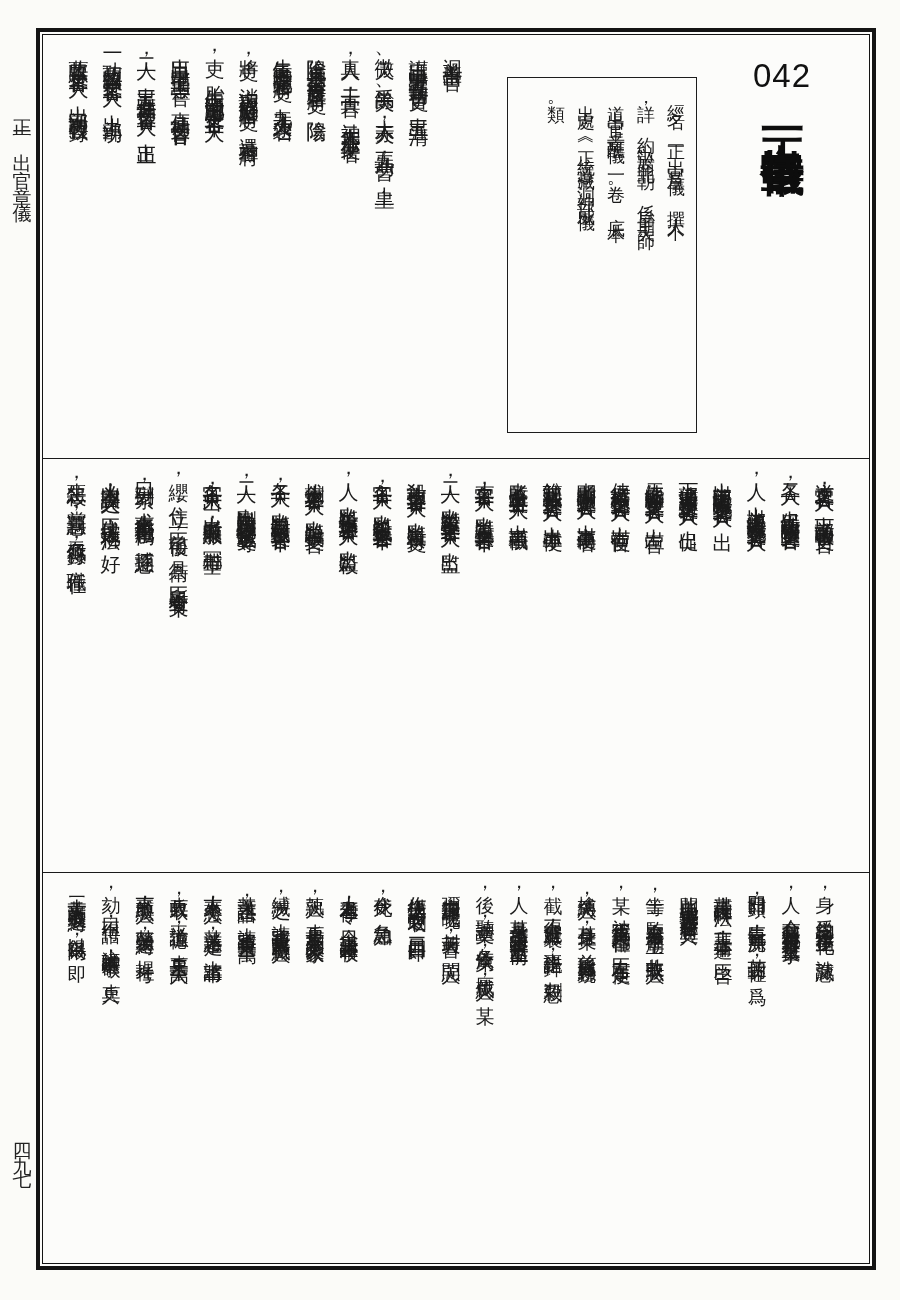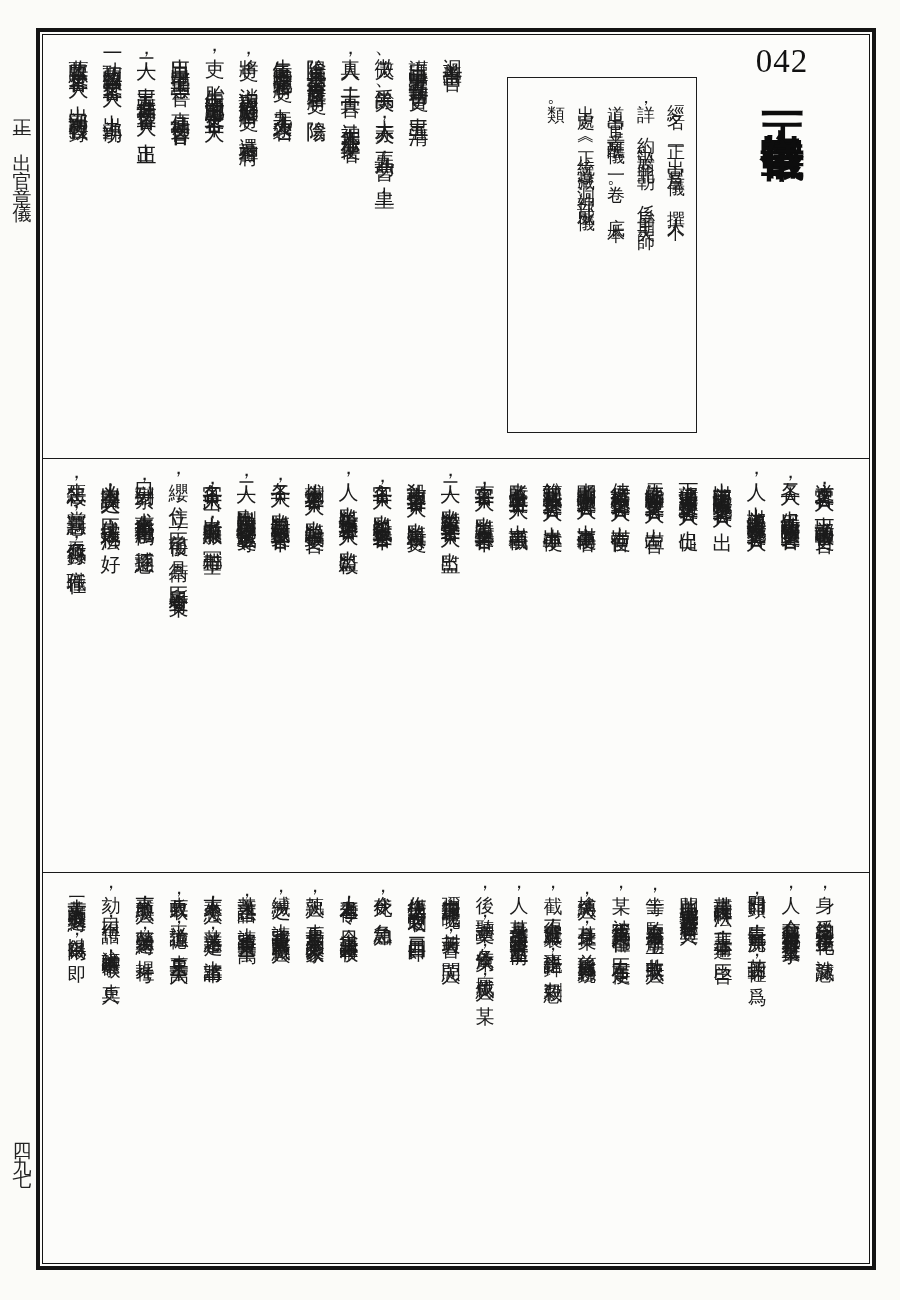--- a/index.html
+++ b/index.html
@@ -56,22 +56,22 @@
   .box-wrap{width:206px;flex:none;}
   .intro-box{
     width:190px;height:356px;margin-top:34px;margin-left:6px;
     border:1.5px solid #1c1c1c;box-sizing:border-box;padding:13px 11px;
   }
   .intro-box .vflow{width:100%;}
   .intro-box .col{font-size:18px;letter-spacing:7px;margin-left:12px;line-height:1;}
 
   .title-area{width:150px;flex:none;text-align:center;}
   .catalog-number{
-    font-family:Liberation Serif, serif;
-    font-size:33px;letter-spacing:1px;color:#111;
+    font-family:Liberation Sans, sans-serif;
+    font-size:33px;margin-top:14px;letter-spacing:1px;color:#111;
   }
   .doc-title{
     display:inline-block;margin-top:8px;
     writing-mode:vertical-rl;
     font-size:44px;font-weight:bold;letter-spacing:3px;color:#0d0d0d;
     line-height:1;
   }
 </style>
 </head>
 <body>

